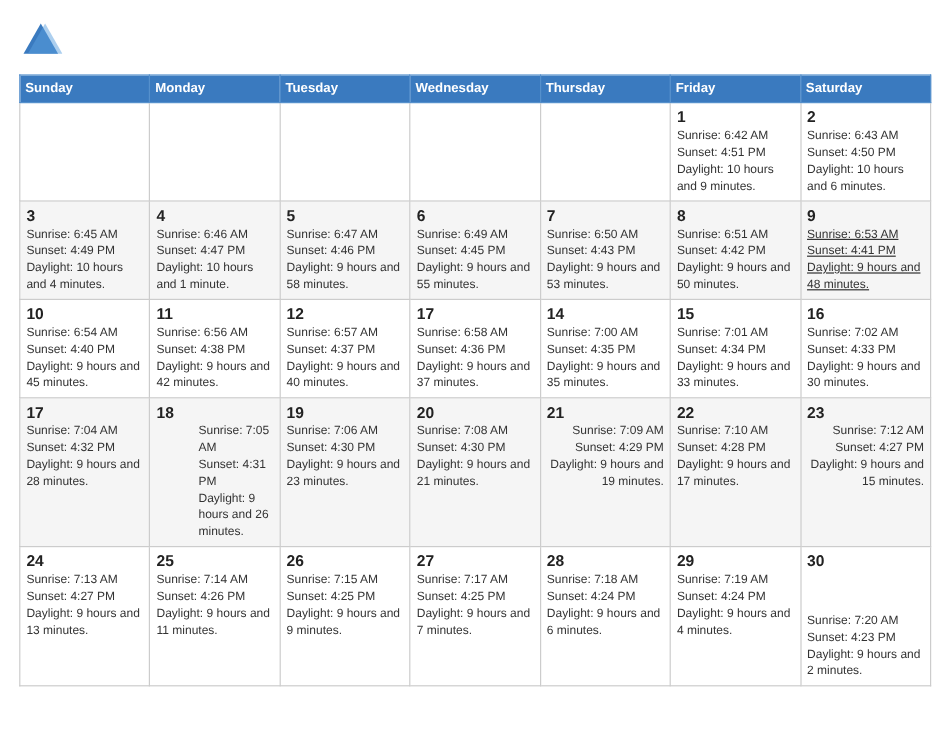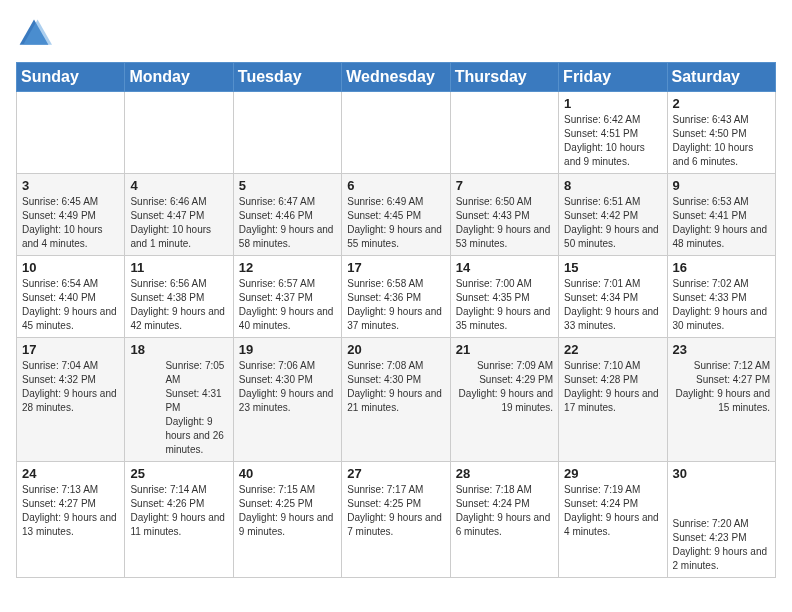--- a/index.html
+++ b/index.html
@@ -54,21 +54,21 @@
       font-weight: normal;
     }
     .calendar {
       width: 100%;
       border-collapse: collapse;
       border: 1px solid #ccc;
     }
     .calendar thead tr th {
       background: #3a7abf;
       color: #fff;
-      font-size: 16px;
+      font-size: 11px;
       font-weight: bold;
       padding: 5px 4px;
       text-align: left;
       border: 1px solid #5590cc;
     }
     .calendar tbody tr td {
       width: calc(100% / 7);
       vertical-align: top;
       border: 1px solid #ccc;
       padding: 4px 5px;
@@ -181,21 +181,21 @@
 Daylight: 9 hours and 53 minutes.</div>
           </td>
           <td>
             <span class="day-num">8</span>
             <div class="day-info" style="white-space: pre-line;">Sunrise: 6:51 AM
 Sunset: 4:42 PM
 Daylight: 9 hours and 50 minutes.</div>
           </td>
           <td>
             <span class="day-num">9</span>
-            <div class="day-info" style="white-space: pre-line;">Sunrise: 6:53 AM
+            <div class="day-info" style="white-space: pre-line; text-decoration: underline;">Sunrise: 6:53 AM
 Sunset: 4:41 PM
 Daylight: 9 hours and 48 minutes.</div>
           </td>
         </tr>
         <tr>
           <td>
             <span class="day-num">10</span>
             <div class="day-info" style="white-space: pre-line;">Sunrise: 6:54 AM
 Sunset: 4:40 PM
 Daylight: 9 hours and 45 minutes.</div>
@@ -288,21 +288,21 @@
 Sunset: 4:27 PM
 Daylight: 9 hours and 13 minutes.</div>
           </td>
           <td>
             <span class="day-num">25</span>
             <div class="day-info" style="white-space: pre-line;">Sunrise: 7:14 AM
 Sunset: 4:26 PM
 Daylight: 9 hours and 11 minutes.</div>
           </td>
           <td>
-            <span class="day-num">40</span>
+            <span class="day-num">26</span>
             <div class="day-info" style="white-space: pre-line;">Sunrise: 7:15 AM
 Sunset: 4:25 PM
 Daylight: 9 hours and 9 minutes.</div>
           </td>
           <td>
             <span class="day-num">27</span>
             <div class="day-info" style="white-space: pre-line;">Sunrise: 7:17 AM
 Sunset: 4:25 PM
 Daylight: 9 hours and 7 minutes.</div>
           </td>

